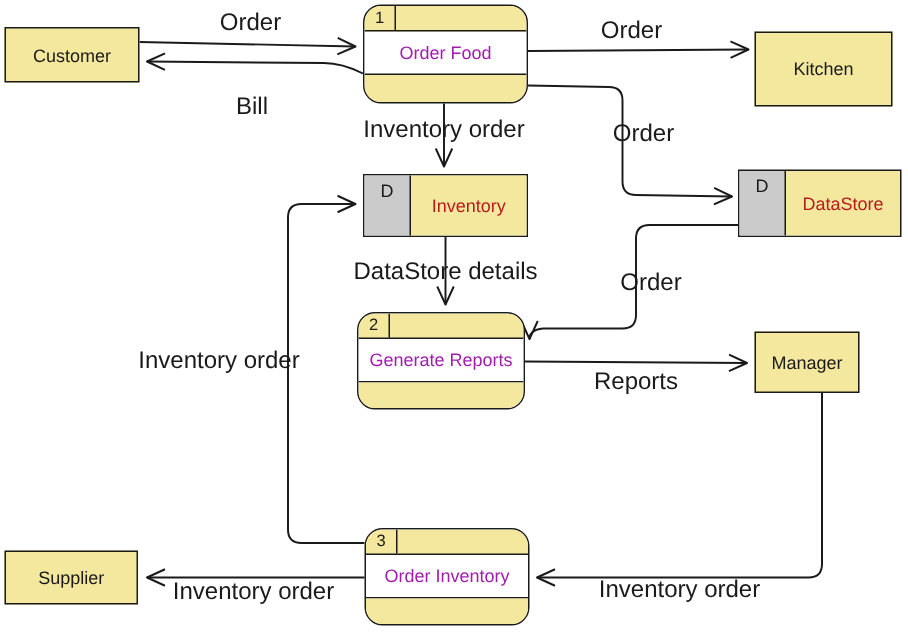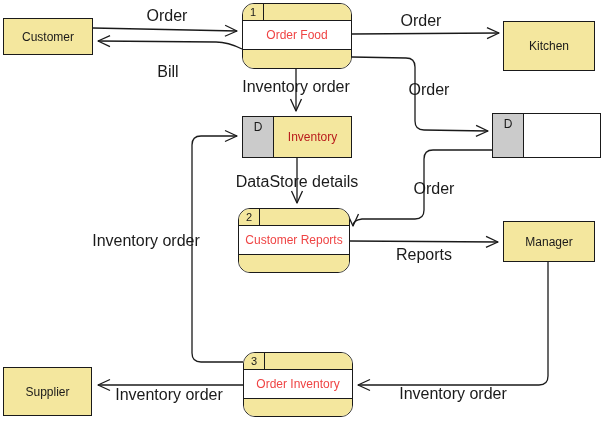--- a/index.html
+++ b/index.html
@@ -70,21 +70,21 @@
     color: #1a1a1a;
   }
   .p-name {
     height: 28px;
     background: #fff;
     border-bottom: 1.3px solid var(--stroke);
     display: flex;
     align-items: center;
     justify-content: center;
     font-size: 12px;
-    color: #ef4444;
+    color: #a21caf;
     flex: none;
   }
   .p-bottom {
     flex: 1;
     background: var(--node-fill);
   }
   .store {
     position: absolute;
     border: 1.5px solid var(--stroke);
     display: flex;
@@ -143,55 +143,56 @@
     <path d="M 243,385 L 98,385" marker-end="url(#arrow)"></path>
     <path d="M 243,362 L 201,362 Q 192,362 192,353 L 192,145 Q 192,136 201,136 L 237,136" marker-end="url(#arrow)"></path>
   </svg>
 
   <div class="entity" style="left:3px;top:18px;width:90px;height:37px">
     <span>Customer</span>
   </div>
   <div class="entity" style="left:503px;top:21px;width:92px;height:50px">
     <span>Kitchen</span>
   </div>
-  <div class="entity" style="left:503px;top:221px;width:92px;height:41px">
+  <div class="entity" style="left:503px;top:221px;width:70px;height:41px">
     <span>Manager</span>
   </div>
-  <div class="entity" style="left:3px;top:367px;width:89px;height:49px">
+  <div class="entity" style="left:3px;top:367px;width:89px;height:36px">
     <span>Supplier</span>
   </div>
 
   <div class="process" style="left:242px;top:3px;width:110px;height:66px">
     <div class="p-top">
       <span class="p-num">1</span>
     </div>
     <div class="p-name">Order Food</div>
     <div class="p-bottom"></div>
   </div>
   <div class="process" style="left:238px;top:208px;width:112px;height:65px">
     <div class="p-top">
       <span class="p-num">2</span>
     </div>
-    <div class="p-name">Customer Reports</div>
+    <div class="p-name">Generate Reports</div>
     <div class="p-bottom"></div>
   </div>
   <div class="process" style="left:243px;top:352px;width:110px;height:65px">
     <div class="p-top">
       <span class="p-num">3</span>
     </div>
     <div class="p-name">Order Inventory</div>
     <div class="p-bottom"></div>
   </div>
 
   <div class="store" style="left:242px;top:116px;width:110px;height:42px">
     <div class="d-cell">D</div>
     <div class="d-label">Inventory</div>
   </div>
   <div class="store" style="left:492px;top:113px;width:109px;height:45px">
     <div class="d-cell">D</div>
+    <div class="d-label">DataStore</div>
   </div>
 
   <div class="flow-label" style="left:167px;top:16px">Order</div>
   <div class="flow-label" style="left:168px;top:72px">Bill</div>
   <div class="flow-label" style="left:421px;top:21px">Order</div>
   <div class="flow-label" style="left:296px;top:87px">Inventory order</div>
   <div class="flow-label" style="left:429px;top:90px">Order</div>
   <div class="flow-label" style="left:434px;top:189px">Order</div>
   <div class="flow-label" style="left:297px;top:182px">DataStore details</div>
   <div class="flow-label" style="left:424px;top:255px">Reports</div>

